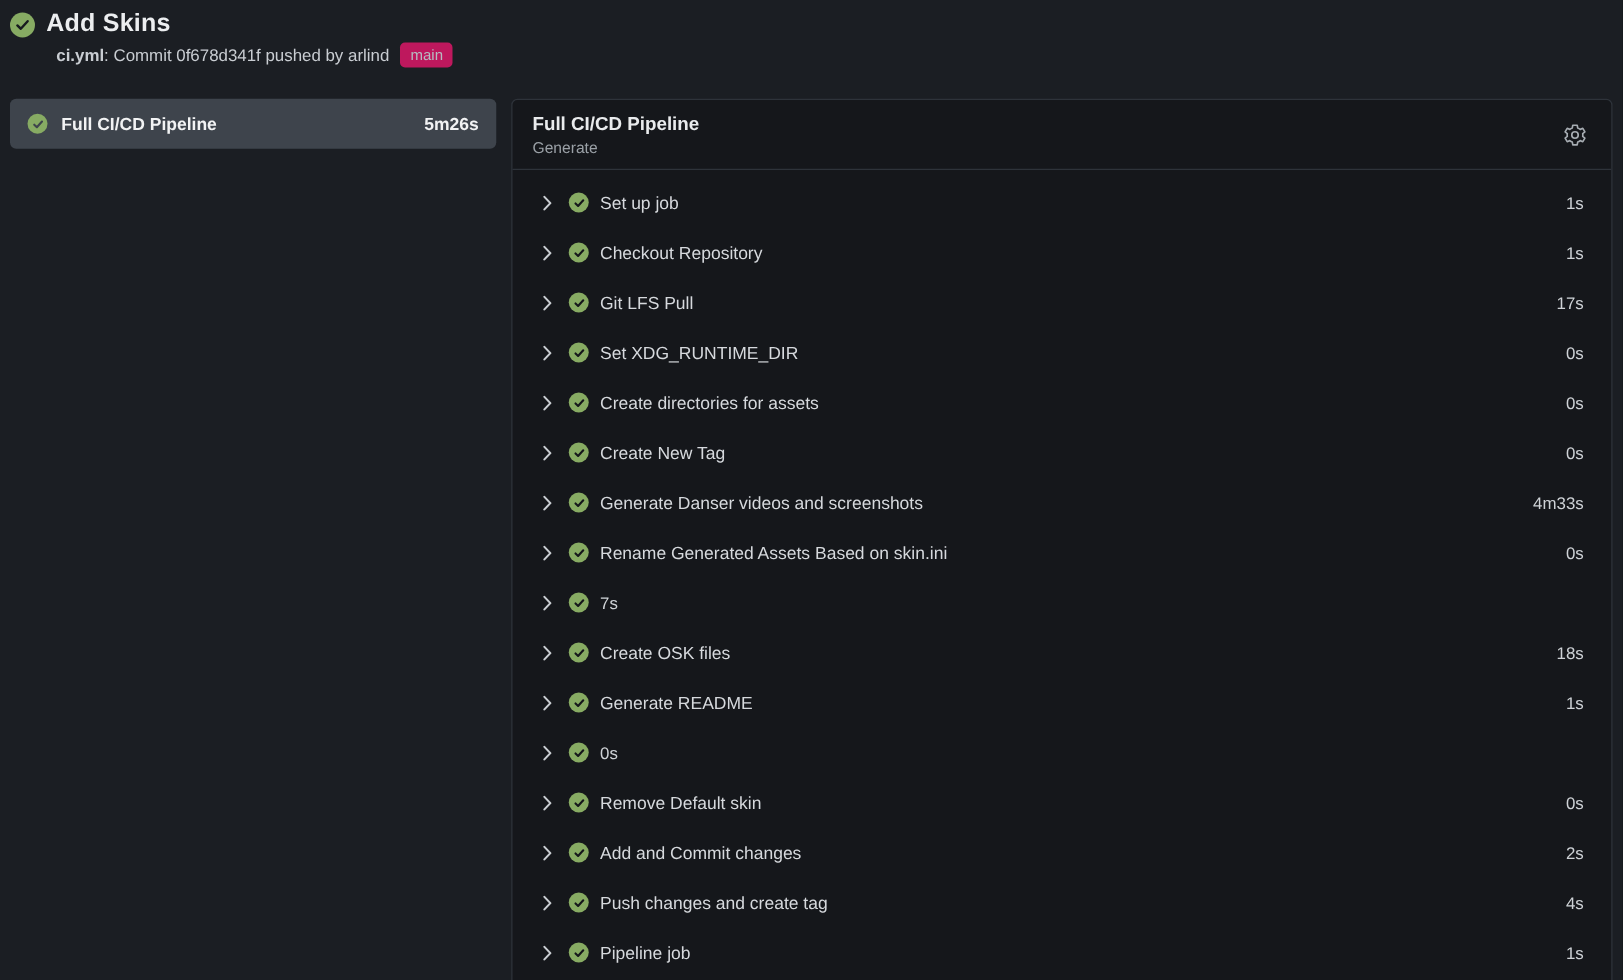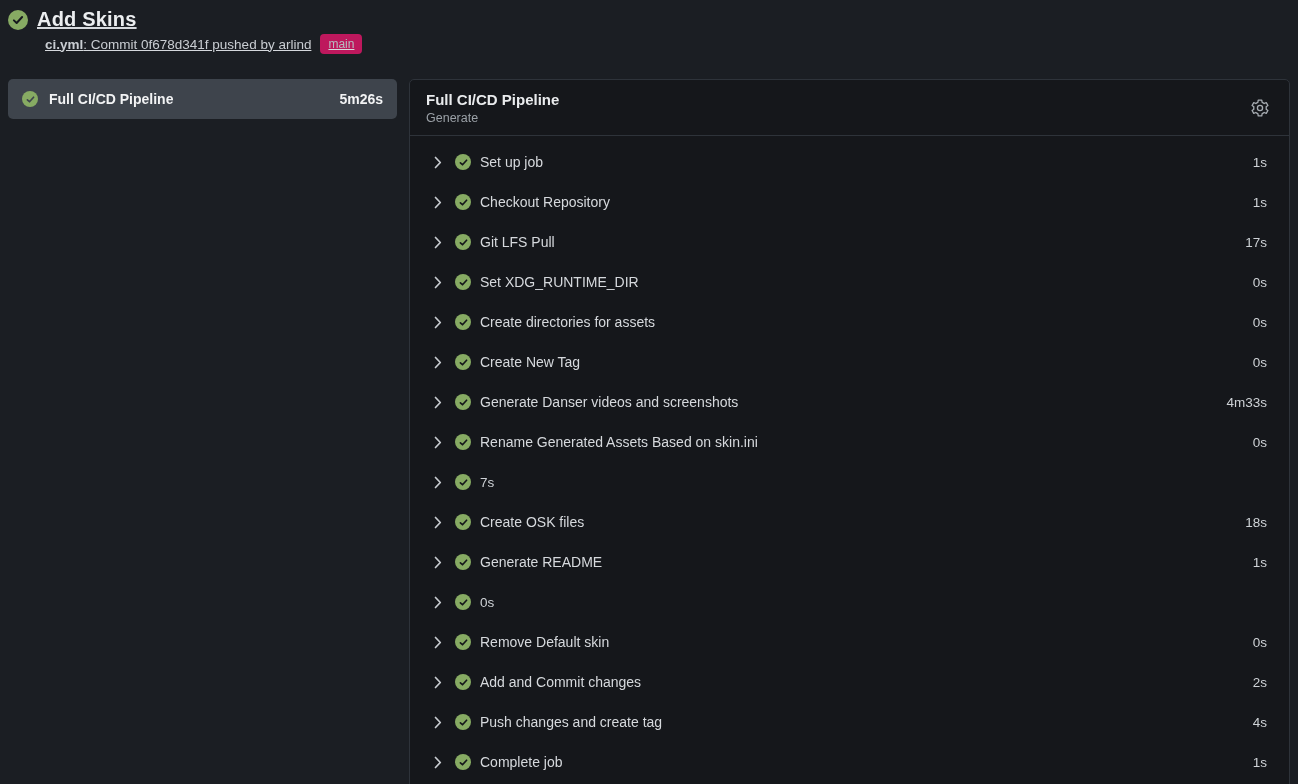--- a/index.html
+++ b/index.html
@@ -5,21 +5,21 @@
   * { margin:0; padding:0; box-sizing:border-box; }
   html,body { width:1298px; height:784px; }
   body {
     background:#1b1e23;
     font-family:"Liberation Sans", sans-serif;
     color:#d6d9dd;
     overflow:hidden;
   }
 
   
-  .run-header { padding:8px 10px 0 8px;text-decoration:underline; }
+  .run-header { padding:8px 10px 0 8px; }
   .run-title-row { display:flex; align-items:center; gap:9px; }
   .run-title { font-size:20px; font-weight:600; color:#eceef0; letter-spacing:.2px; }
   .run-subtitle {
     margin:3px 0 0 37px;
     font-size:13.5px; color:#c9cdd2;
     display:flex; align-items:center; gap:9px;
   }
   .run-subtitle .wf { font-weight:700;text-align:center; }
   .branch-badge {
     background:#be185d; color:#b6bcc2;
@@ -342,19 +342,19 @@
           <span class="chevron">
             <svg width="8" height="13" viewBox="0 0 8 13">
               <path d="M1.5 1.5 L6.3 6.5 L1.5 11.5" stroke="#c9cdd2" stroke-width="1.7" fill="none" stroke-linecap="round" stroke-linejoin="round"></path>
             </svg>
           </span>
           <span class="status-circle sz16 step-check">
             <svg width="9" height="9" viewBox="0 0 16 16">
               <path d="M2.5 8.5 L6.2 12 L13.5 4" stroke="#15171b" stroke-width="3" fill="none" stroke-linecap="round" stroke-linejoin="round"></path>
             </svg>
           </span>
-          <span class="step-label">Complete job</span>
+          <span class="step-label">Pipeline job</span>
           <span class="step-duration">1s</span>
         </div>
     </div>
   </section>
 
 </div>
 
 </body></html>

